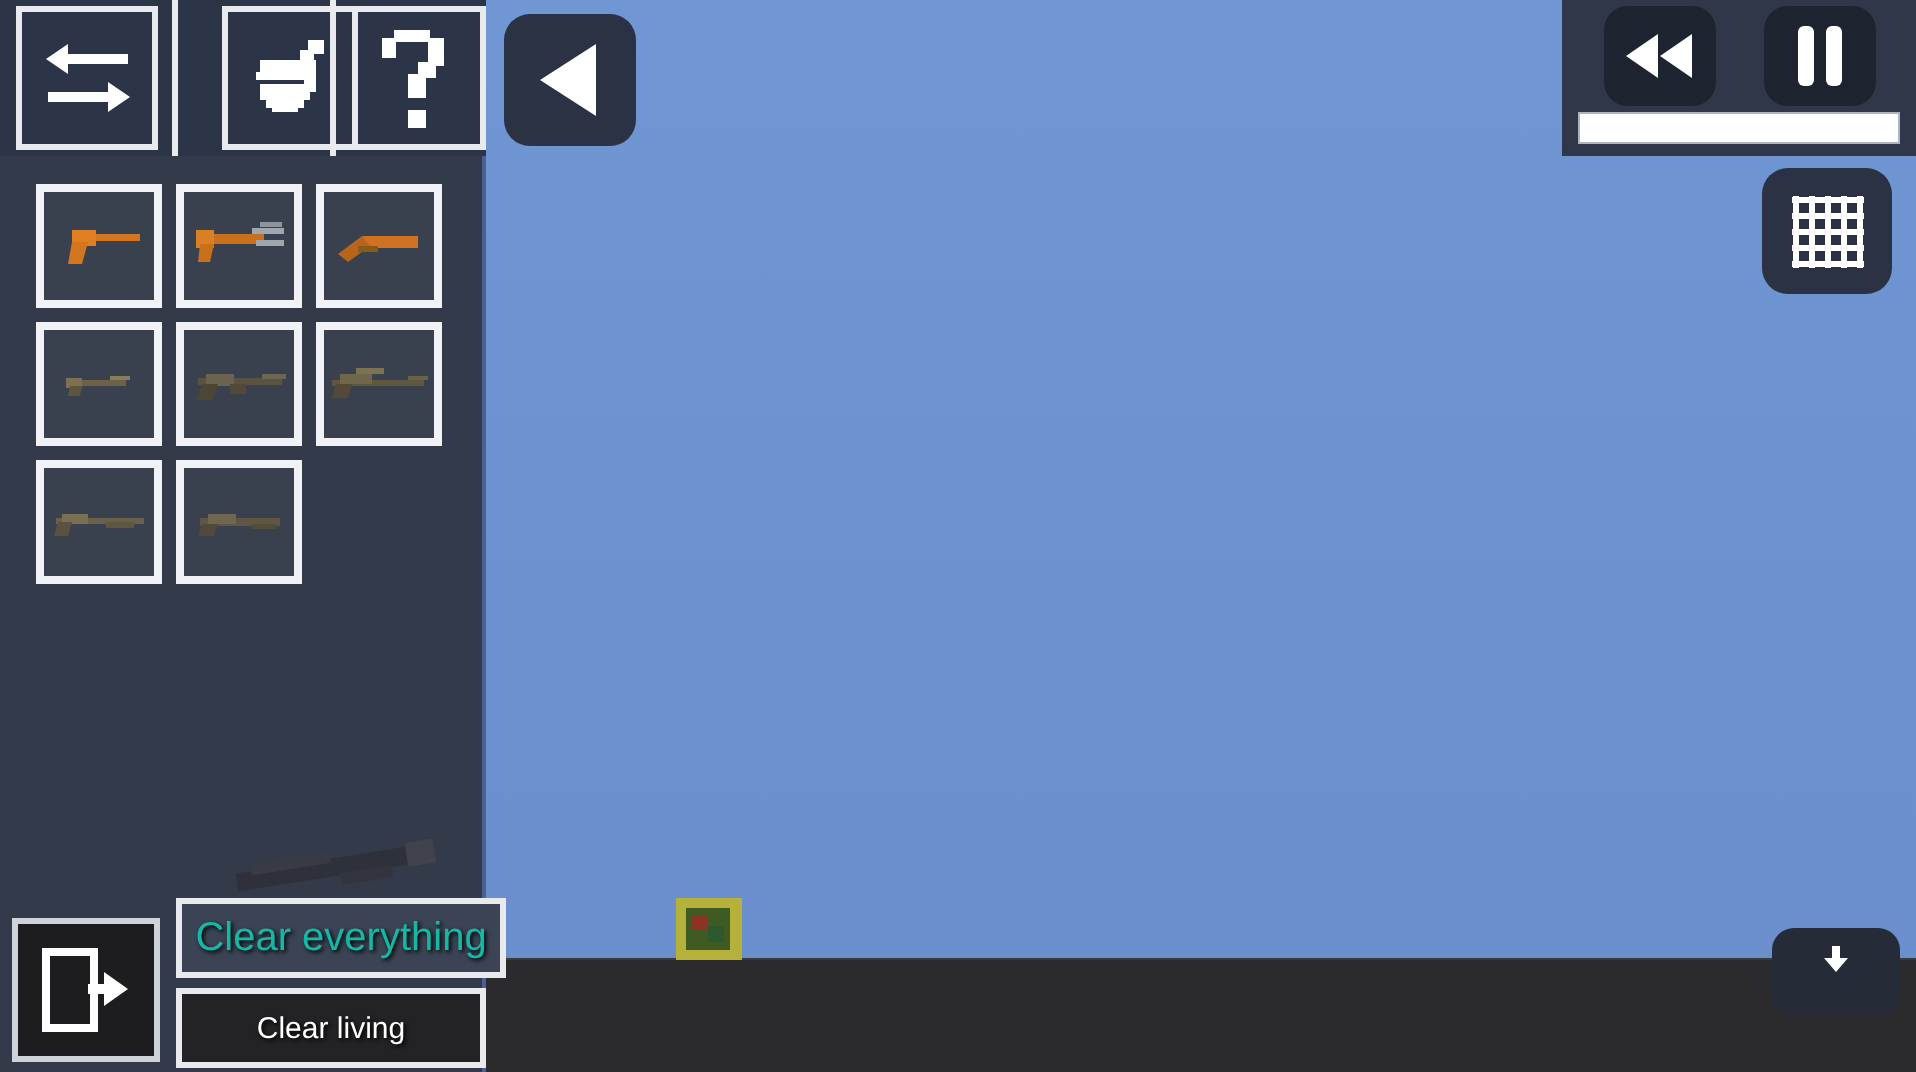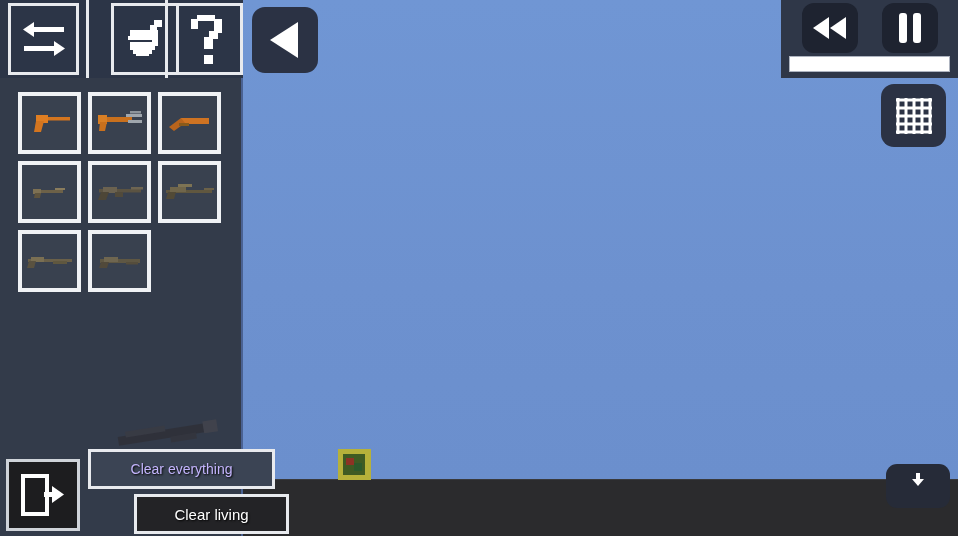--- a/index.html
+++ b/index.html
@@ -55,28 +55,28 @@
   
   #rack-weapon { position:absolute; left:108px; top:415px; width:120px; height:40px;
                  opacity:0.85; }
 
   
   #exit-button { position:absolute; left:6px; top:459px; width:74px; height:72px;
                  background:#1d1d1f; border:3px solid #cfd3d9;
                  display:flex; align-items:center; justify-content:center; }
 
   
-  #clear-everything { position:absolute; left:88px; top:449px; width:187px; height:40px;
+  #clear-everything { position:absolute; left:88px; top:449px; width:165px; height:40px;
                       background:#3b4454; border:3px solid #e8eaee;
                       display:flex; align-items:center; justify-content:center;
-                      color:#c4b5fd; font-size:14px; text-shadow:1px 1px 2px #000; }
+                      color:#14b8a6; font-size:20px; text-shadow:1px 1px 2px #000; }
   #clear-living { position:absolute; left:88px; top:494px; width:155px; height:40px;
                   background:#232326; border:3px solid #e8eaee;
                   display:flex; align-items:center; justify-content:center;
-                  color:#ffffff; font-size:15px; text-shadow:1px 1px 2px #000;margin-left:46px; }
+                  color:#ffffff; font-size:15px; text-shadow:1px 1px 2px #000; }
 
   
   #back-button { position:absolute; left:252px; top:7px; width:66px; height:66px;
                  background:#2b3244; border-radius:13px;
                  display:flex; align-items:center; justify-content:center; }
 
   #playback-bar { position:absolute; left:781px; top:0px; width:177px; height:78px;
                   background:#2f3748; }
   #playback-buttons { position:absolute; left:0; top:4px; width:177px; height:48px;
                       display:flex; align-items:center; justify-content:center; gap:24px; }

